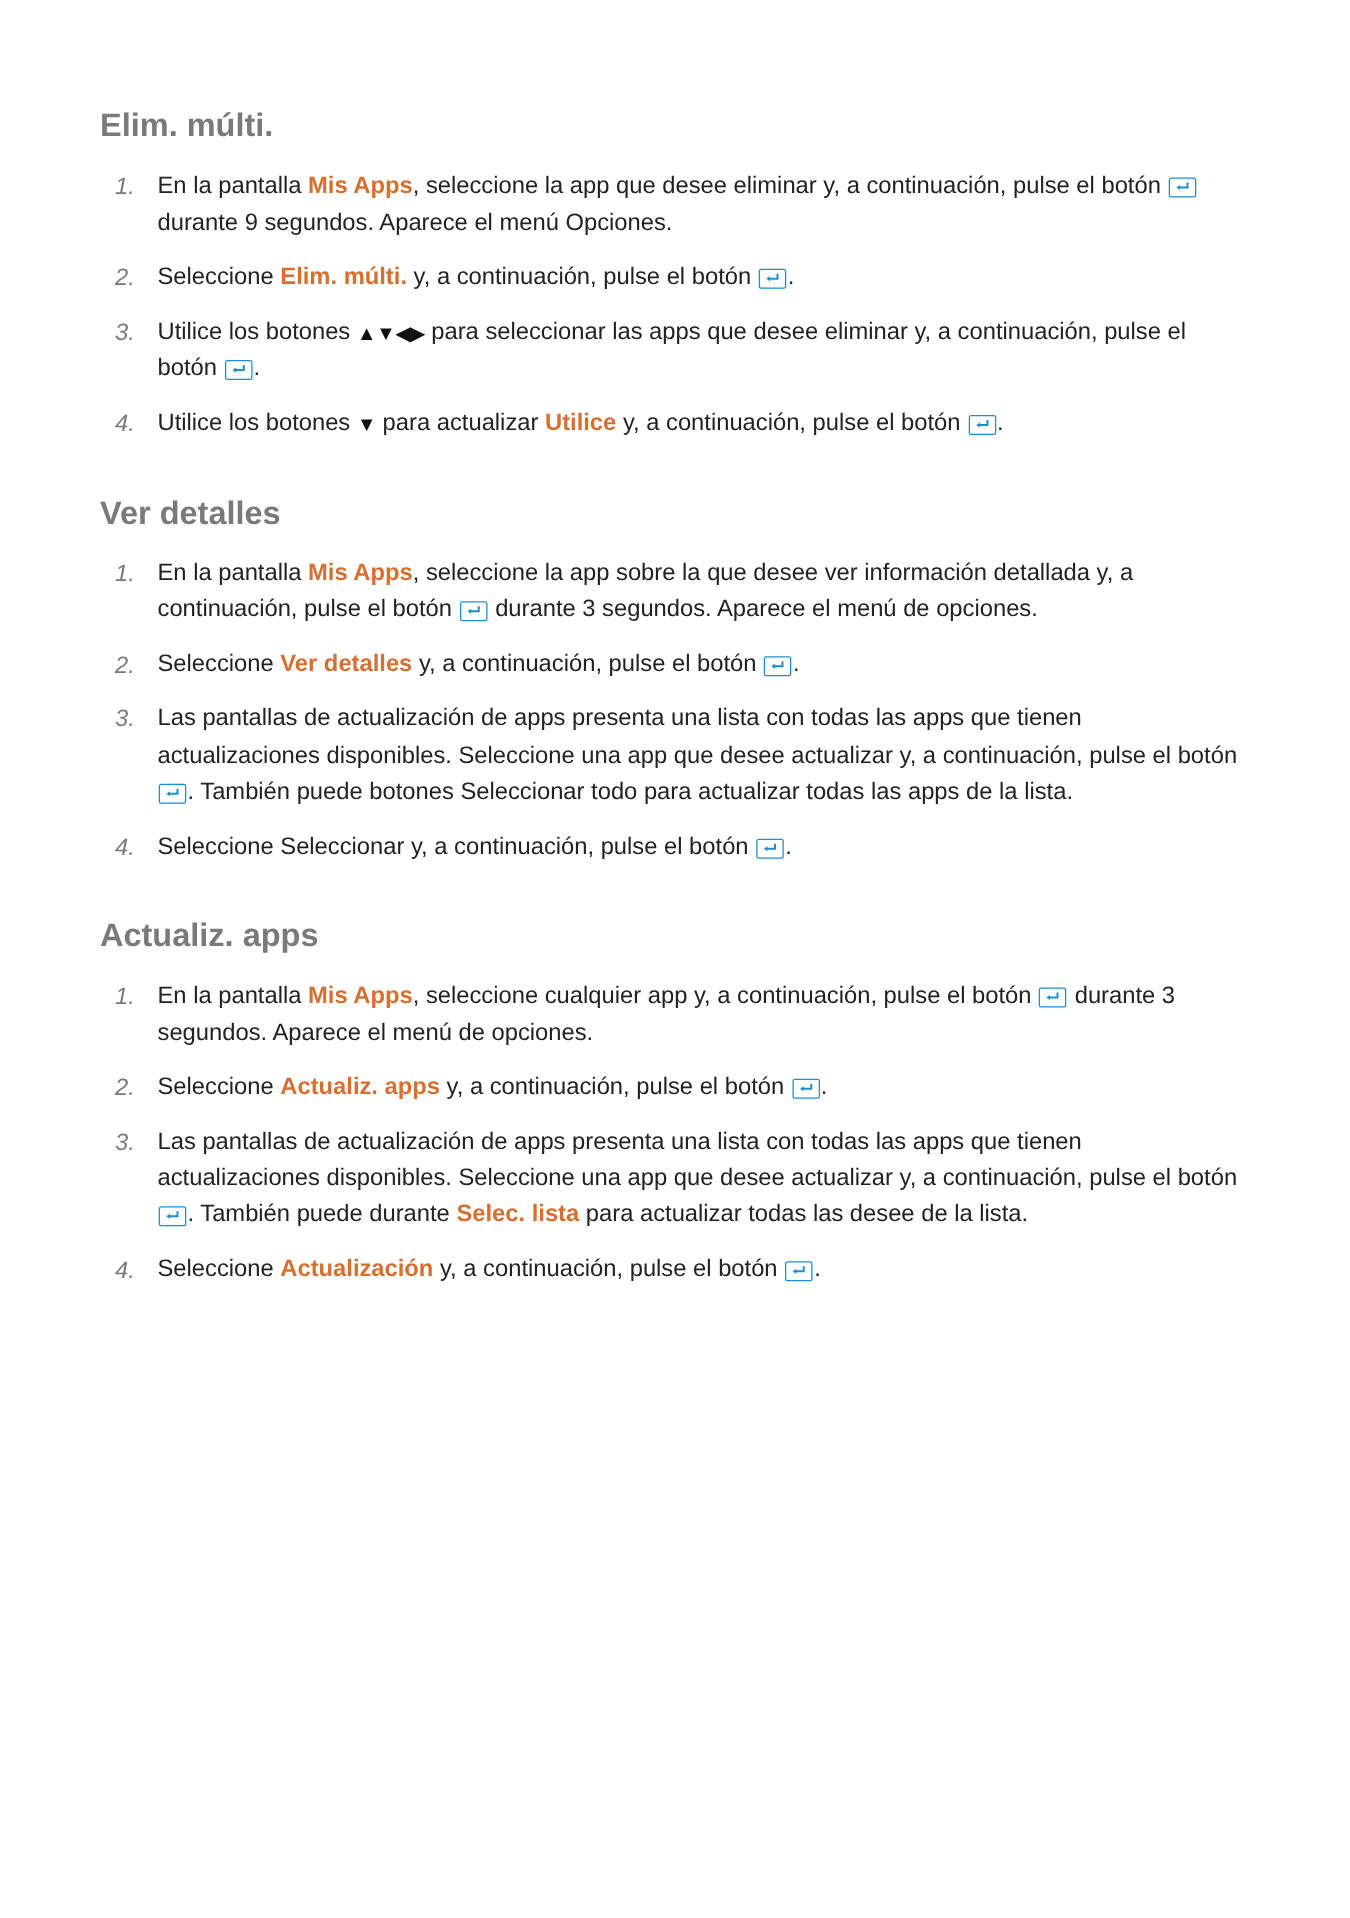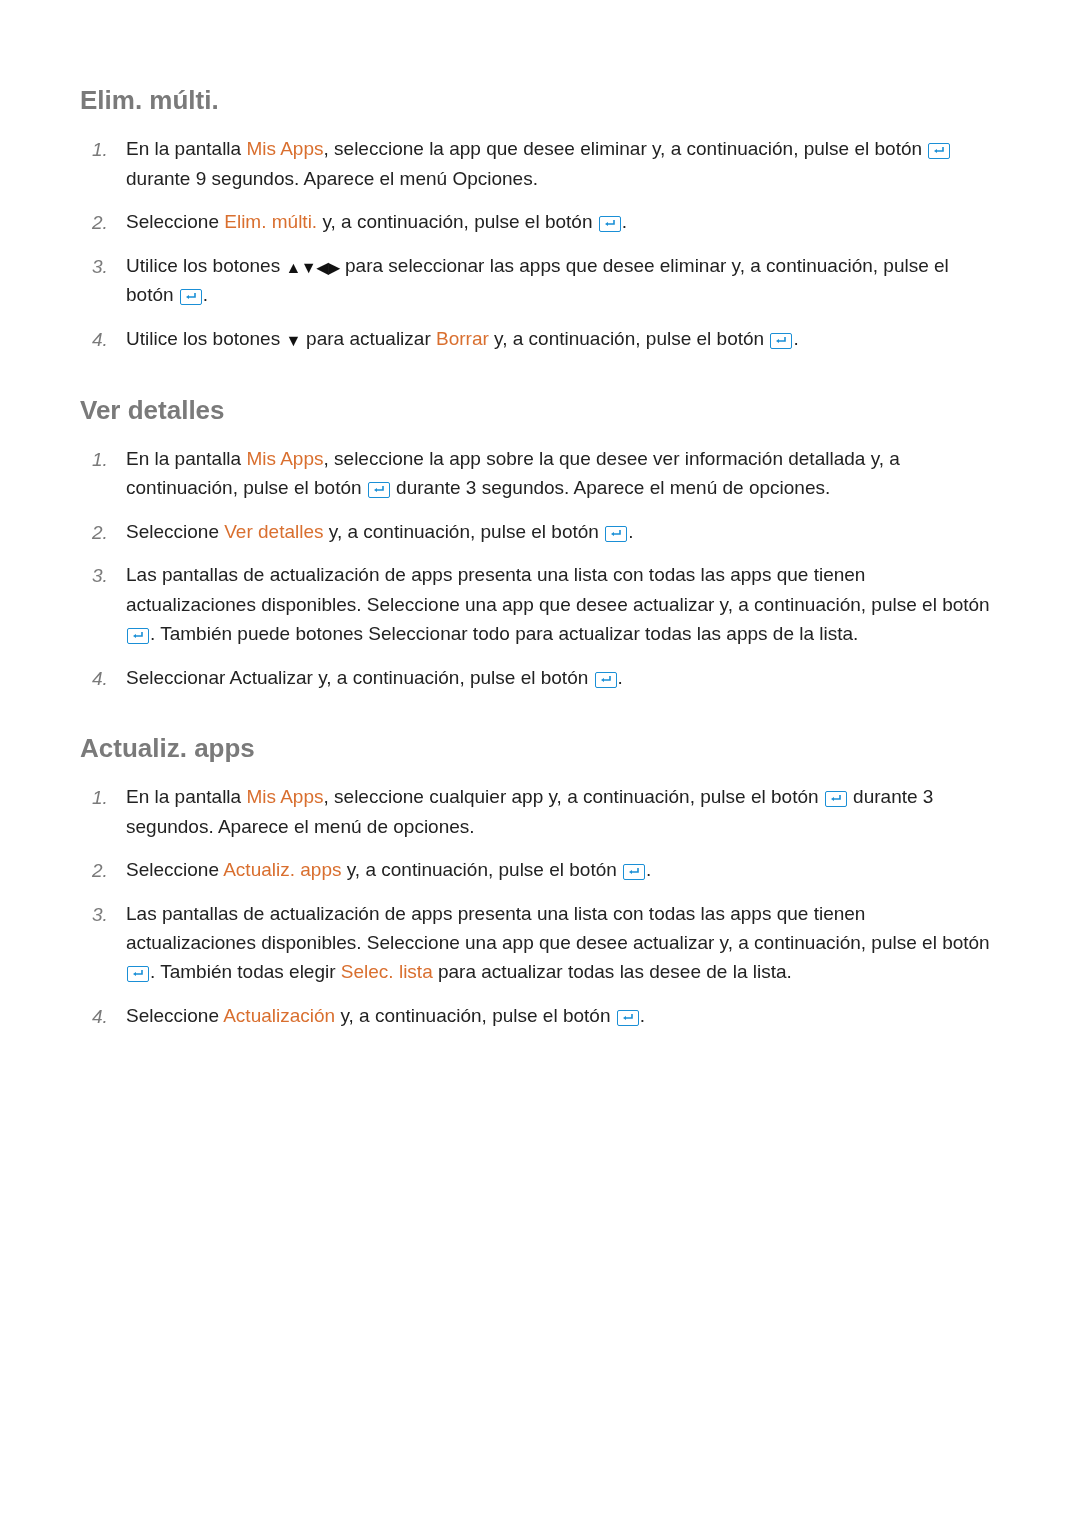--- a/index.html
+++ b/index.html
@@ -36,21 +36,21 @@
       content: counter(item) ".";
       position: absolute;
       left: -34px;
       top: 1px;
       font-style: italic;
       color: #7a7a7a;
       font-size: 19px;
     }
     .hl {
       color: #d96f2f;
-      font-weight: 400;
+      font-weight: 700;
     }
     .arrows {
       vertical-align: -1px;
       font-size: 16px;
       letter-spacing: -0.5px;
       color: #111;
     }
     .enter-icon {
       display: inline-flex;
       align-items: center;
@@ -93,21 +93,21 @@
             <path d="M10 1 L10 5 L3 5"></path>
             <polygon points="4,3 1,5 4,7"></polygon>
           </svg>
         </span><span>.</span></li>
       <li><span>Utilice los botones </span><span class="arrows">▲▼◀▶</span><span> para seleccionar las apps que desee eliminar y, a continuación, pulse el botón </span><span class="enter-icon">
           <svg viewBox="0 0 12 10">
             <path d="M10 1 L10 5 L3 5"></path>
             <polygon points="4,3 1,5 4,7"></polygon>
           </svg>
         </span><span>.</span></li>
-      <li><span>Utilice los botones </span><span class="arrows">▼</span><span> para actualizar </span><span class="hl">Borrar</span><span> y, a continuación, pulse el botón </span><span class="enter-icon">
+      <li><span>Utilice los botones </span><span class="arrows">▼</span><span> para actualizar </span><span class="hl">Utilice</span><span> y, a continuación, pulse el botón </span><span class="enter-icon">
           <svg viewBox="0 0 12 10">
             <path d="M10 1 L10 5 L3 5"></path>
             <polygon points="4,3 1,5 4,7"></polygon>
           </svg>
         </span><span>.</span></li>
     </ol>
     <h2>Ver detalles</h2>
     <ol>
       <li><span>En la pantalla </span><span class="hl">Mis Apps</span><span>, seleccione la app sobre la que desee ver información detallada y, a continuación, pulse el botón </span><span class="enter-icon">
           <svg viewBox="0 0 12 10">
@@ -120,21 +120,21 @@
             <path d="M10 1 L10 5 L3 5"></path>
             <polygon points="4,3 1,5 4,7"></polygon>
           </svg>
         </span><span>.</span></li>
       <li><span>Las pantallas de actualización de apps presenta una lista con todas las apps que tienen actualizaciones disponibles. Seleccione una app que desee actualizar y, a continuación, pulse el botón </span><span class="enter-icon">
           <svg viewBox="0 0 12 10">
             <path d="M10 1 L10 5 L3 5"></path>
             <polygon points="4,3 1,5 4,7"></polygon>
           </svg>
         </span><span>. También puede botones Seleccionar todo para actualizar todas las apps de la lista.</span></li>
-      <li><span>Seleccionar Actualizar y, a continuación, pulse el botón </span><span class="enter-icon">
+      <li><span>Seleccione Seleccionar y, a continuación, pulse el botón </span><span class="enter-icon">
           <svg viewBox="0 0 12 10">
             <path d="M10 1 L10 5 L3 5"></path>
             <polygon points="4,3 1,5 4,7"></polygon>
           </svg>
         </span><span>.</span></li>
     </ol>
     <h2>Actualiz. apps</h2>
     <ol>
       <li><span>En la pantalla </span><span class="hl">Mis Apps</span><span>, seleccione cualquier app y, a continuación, pulse el botón </span><span class="enter-icon">
           <svg viewBox="0 0 12 10">
@@ -146,21 +146,21 @@
           <svg viewBox="0 0 12 10">
             <path d="M10 1 L10 5 L3 5"></path>
             <polygon points="4,3 1,5 4,7"></polygon>
           </svg>
         </span><span>.</span></li>
       <li><span>Las pantallas de actualización de apps presenta una lista con todas las apps que tienen actualizaciones disponibles. Seleccione una app que desee actualizar y, a continuación, pulse el botón </span><span class="enter-icon">
           <svg viewBox="0 0 12 10">
             <path d="M10 1 L10 5 L3 5"></path>
             <polygon points="4,3 1,5 4,7"></polygon>
           </svg>
-        </span><span>. También todas elegir </span><span class="hl">Selec. lista</span><span> para actualizar todas las desee de la lista.</span></li>
+        </span><span>. También puede durante </span><span class="hl">Selec. lista</span><span> para actualizar todas las desee de la lista.</span></li>
       <li><span>Seleccione </span><span class="hl">Actualización</span><span> y, a continuación, pulse el botón </span><span class="enter-icon">
           <svg viewBox="0 0 12 10">
             <path d="M10 1 L10 5 L3 5"></path>
             <polygon points="4,3 1,5 4,7"></polygon>
           </svg>
         </span><span>.</span></li>
     </ol>
   </div>
 
 </body></html>

